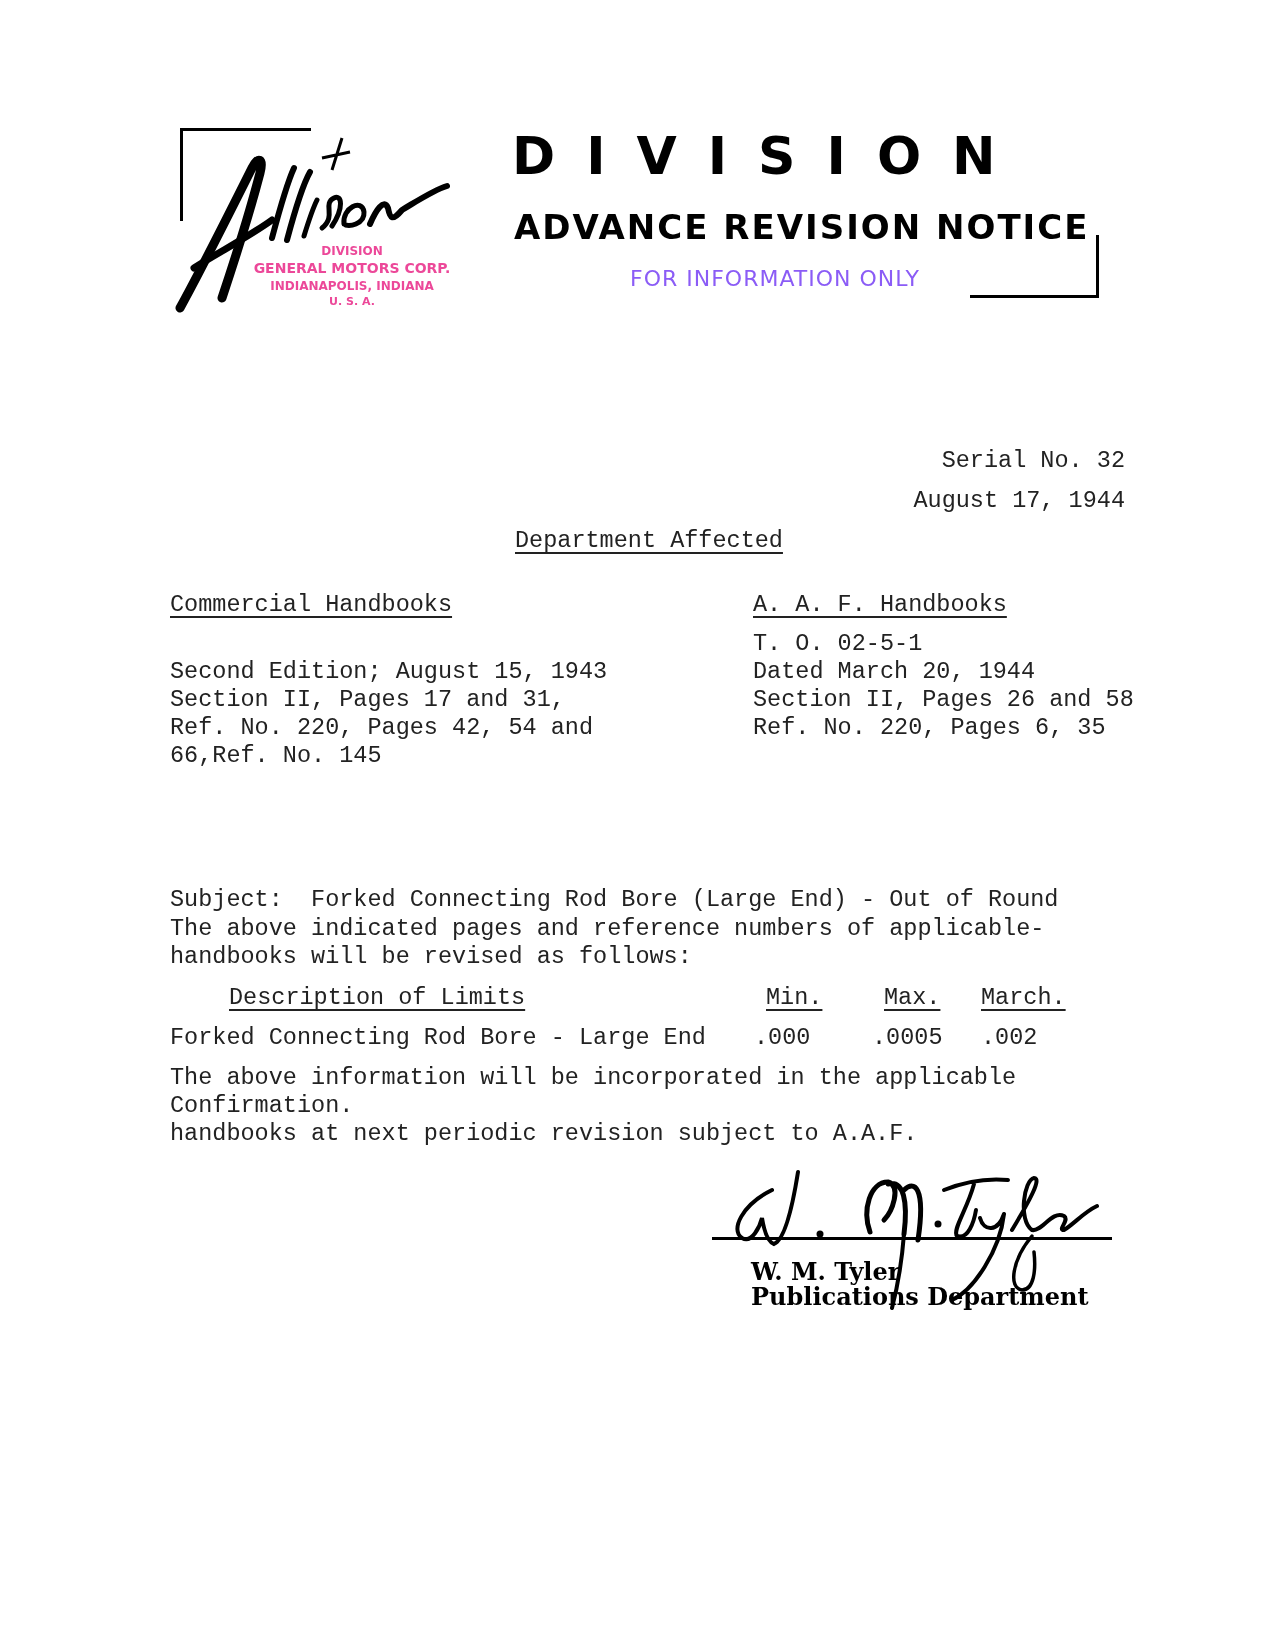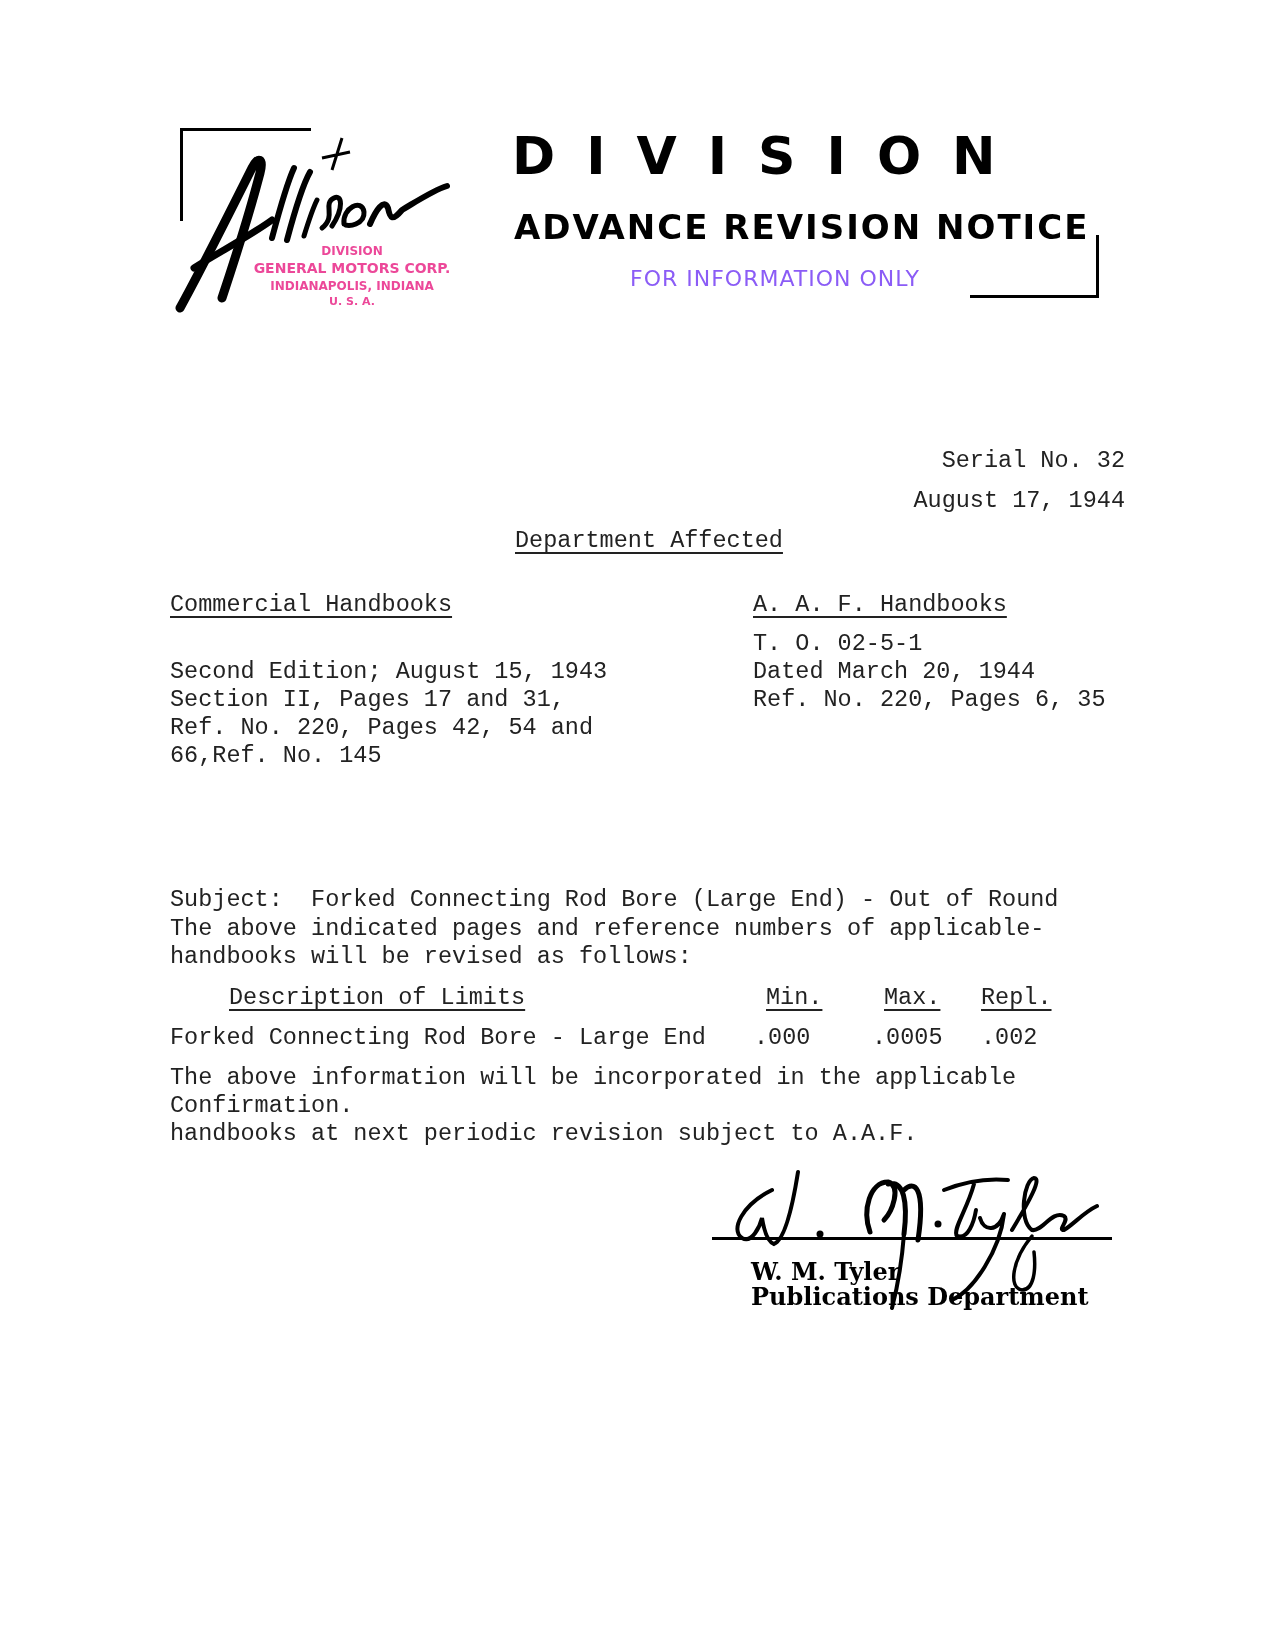--- a/index.html
+++ b/index.html
@@ -54,34 +54,35 @@
   <div class="mono">Second Edition; August 15, 1943</div>
   <div class="mono">Section II, Pages 17 and 31,</div>
   <div class="mono">Ref. No. 220, Pages 42, 54 and</div>
   <div class="mono">66,Ref. No. 145</div>
 </div>
 
 <div class="abs mono u" style="left:753px; top:591px;">A. A. F. Handbooks</div>
 <div class="abs" style="left:753px; top:630px;">
   <div class="mono">T. O. 02-5-1</div>
   <div class="mono">Dated March 20, 1944</div>
+  <div class="mono">Section II, Pages 26 and 58</div>
   <div class="mono">Ref. No. 220, Pages 6, 35</div>
 </div>
 
 <div class="abs mono" style="left:170px; top:886px;">Subject:  Forked Connecting Rod Bore (Large End) - Out of Round</div>
 
 <div class="abs" style="left:170px; top:915px;">
   <div class="mono">The above indicated pages and reference numbers of applicable-</div>
   <div class="mono">handbooks will be revised as follows:</div>
 </div>
 
 <div class="abs mono u" style="left:229px; top:984px;">Description of Limits</div>
 <div class="abs mono u" style="left:766px; top:984px;">Min.</div>
 <div class="abs mono u" style="left:884px; top:984px;">Max.</div>
-<div class="abs mono u" style="left:981px; top:984px;">Repl.</div>
+<div class="abs mono u" style="left:981px; top:984px;">March.</div>
 
 <div class="abs mono" style="left:170px; top:1024px;">Forked Connecting Rod Bore - Large End</div>
 <div class="abs mono" style="left:754px; top:1024px;">.000</div>
 <div class="abs mono" style="left:872px; top:1024px;">.0005</div>
 <div class="abs mono" style="left:981px; top:1024px;">.002</div>
 
 <div class="abs" style="left:170px; top:1064px;">
   <div class="mono">The above information will be incorporated in the applicable</div>
   <div class="mono">Confirmation.</div>
   <div class="mono">handbooks at next periodic revision subject to A.A.F.</div>

